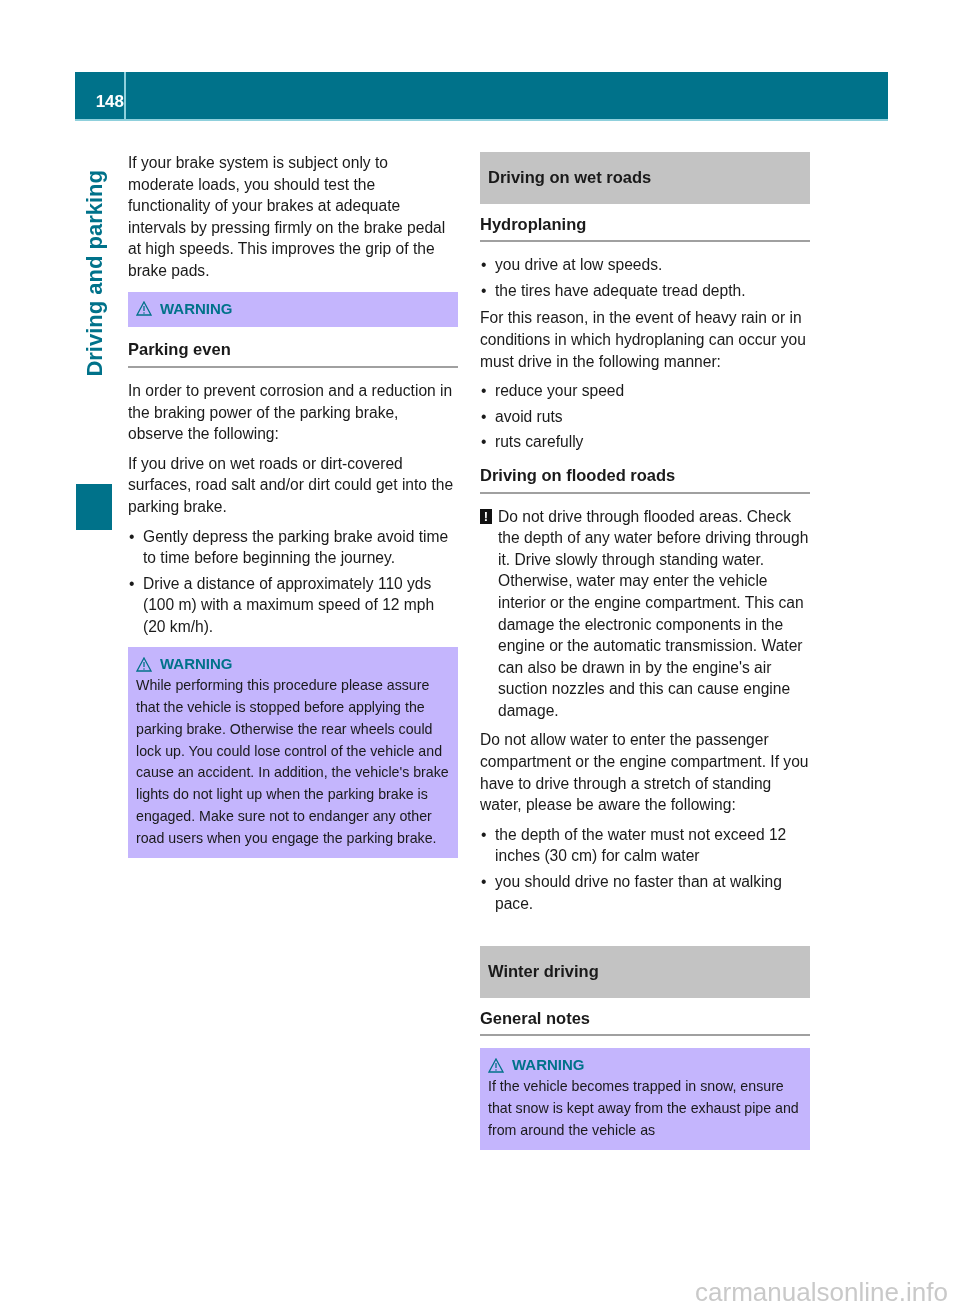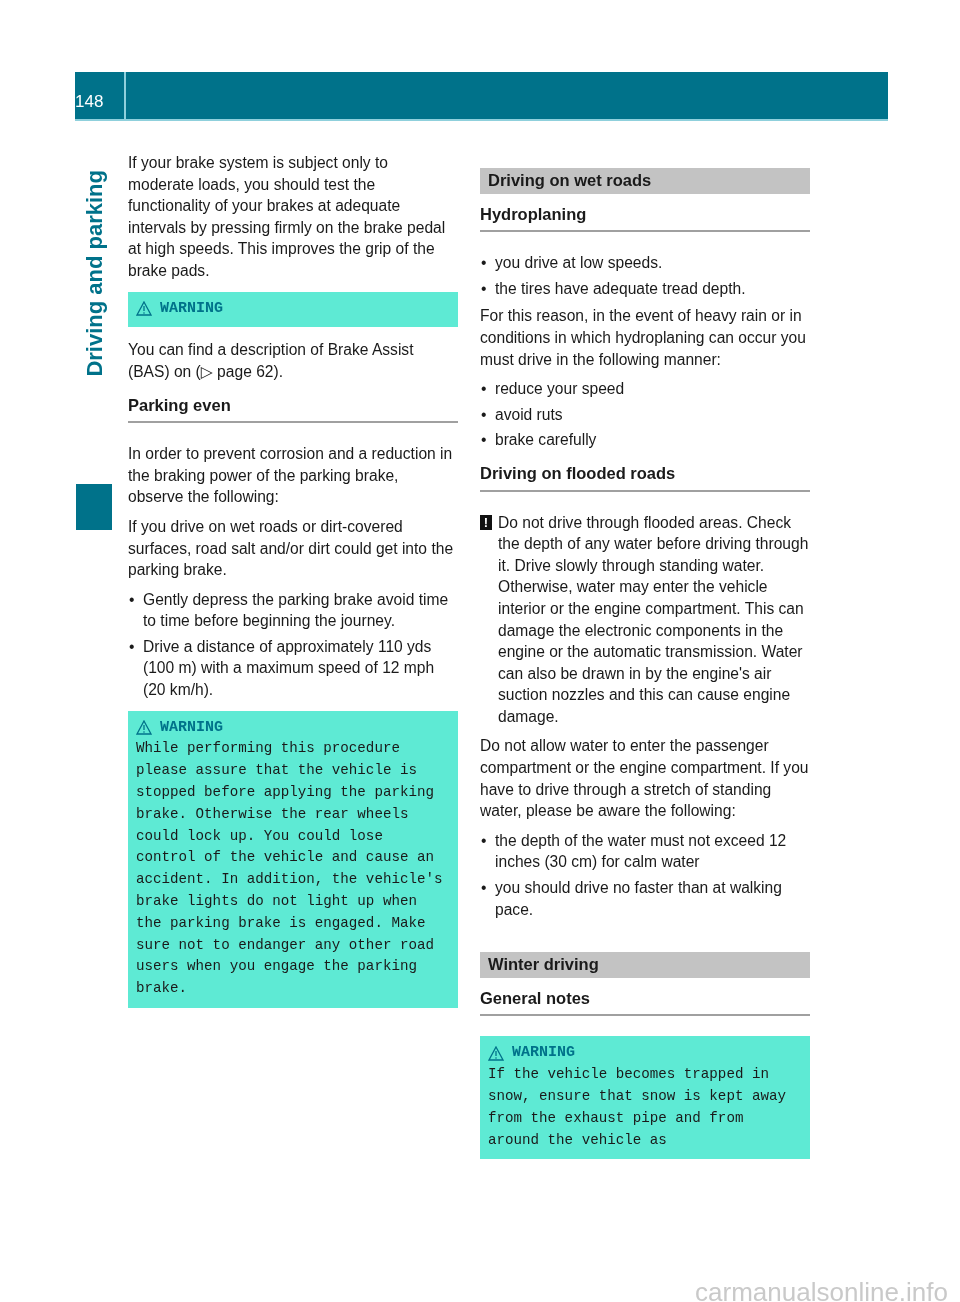--- a/index.html
+++ b/index.html
@@ -1,37 +1,37 @@
 <!DOCTYPE html>
 <html><head>
 <meta charset="utf-8">
 <style>
   html, body { margin:0; padding:0; background:#ffffff; }
   body { width:960px; height:1302px; position:relative; overflow:hidden;
          font-family:"Liberation Sans", "DejaVu Sans", sans-serif; color:#1a1a1a; }
   .header { position:absolute; left:75px; top:72px; width:813px; height:49px; background:#00728a;
             border-bottom:2px solid #8fd0dc; box-sizing:border-box; }
-  .page-num { position:absolute; left:0; top:0; width:51px; height:47px; color:#fff; font-weight:normal;
-              font-size:17px; line-height:60px; text-align:left; border-right:2px solid #8fd0dc; box-sizing:border-box; }
+  .page-num { position:absolute; left:0; top:0; width:51px; height:47px; color:#fff; font-weight:bold;
+              font-size:17px; line-height:60px; text-align:right; border-right:2px solid #8fd0dc; box-sizing:border-box; }
   .page-title { position:absolute; left:65px; top:0; height:47px; color:#fff; font-weight:bold; font-size:21px; line-height:60px; }
   .sidebar { position:absolute; left:78px; top:170px; width:34px; height:300px; }
   .sidebar-text { position:absolute; left:0; top:0; width:300px; height:34px; transform-origin:0 0;
                   transform:translate(0,300px) rotate(-90deg); color:#00728a; font-weight:bold; font-size:22px;
                   line-height:34px; text-align:right; white-space:nowrap; }
   .sidebar-block { position:absolute; left:76px; top:484px; width:36px; height:46px; background:#00728a; }
   .col { position:absolute; top:152px; width:330px; font-size:15.6px; line-height:21.6px; }
   .col.left { left:128px; }
   .col.right { left:480px; }
   p { margin:0 0 8px 0; }
-  .h-section { background:#c3c3c3; font-weight:bold; font-size:16.5px; padding:2px 8px; margin:16px 0 10px 0; }
-  .h-sub { font-weight:bold; font-size:16.5px; border-bottom:2px solid #a0a0a0; padding-bottom:5px; margin:12px 0 20px 0; }
+  .h-section { background:#c3c3c3; font-weight:bold; font-size:16.5px; padding:15px 8px; margin:0 0 10px 0; }
+  .h-sub { font-weight:bold; font-size:16.5px; border-bottom:2px solid #a0a0a0; padding-bottom:5px; margin:12px 0 12px 0; }
   ul { list-style:none; margin:0 0 6px 0; padding:0; }
   li { position:relative; padding-left:15px; margin-bottom:4px; }
   li .bullet { position:absolute; left:1px; top:0; }
-  .warn { background:#5eead4; padding:6px 8px 8px 8px; margin:10px 0 12px 0; font-size:14.2px; line-height:21.8px;font-family:Liberation Mono, monospace; }
+  .warn { background:#c4b5fd; padding:6px 8px 8px 8px; margin:10px 0 12px 0; font-size:14.2px; line-height:21.8px; }
   .warn-head { color:#00728a; font-weight:bold; font-size:15px; display:flex; align-items:center; gap:8px; }
   .warn-icon svg { display:block; }
   .note { position:relative; padding-left:18px; margin-bottom:8px; }
   .note-icon { position:absolute; left:0; top:3px; width:12px; height:15px; background:#111; color:#fff;
                font-weight:bold; font-size:13px; line-height:15px; text-align:center; }
   .footer { position:absolute; right:12px; bottom:-6px; color:#c9c9c9; font-size:26px; }
 </style>
 </head>
 <body>
 
@@ -51,21 +51,20 @@
       <span class="warn-icon">
         <svg width="16" height="15" viewBox="0 0 16 15">
             <path d="M8 1 L15 14 L1 14 Z" fill="none" stroke="#00728a" stroke-width="1.3"></path>
             <line x1="8" y1="5" x2="8" y2="10" stroke="#00728a" stroke-width="1.3"></line>
             <circle cx="8" cy="12" r="0.8" fill="#00728a"></circle>
           </svg>
       </span>
       <span>WARNING</span>
     </div>
   </div>
-  <p>You can find a description of Brake Assist (BAS) on (▷ page 62).</p>
   <div class="h-sub">Parking even</div>
   <p>In order to prevent corrosion and a reduction in the braking power of the parking brake, observe the following:</p>
   <p>If you drive on wet roads or dirt-covered surfaces, road salt and/or dirt could get into the parking brake.</p>
   <ul>
     <li><span class="bullet">•</span><span>Gently depress the parking brake avoid time to time before beginning the journey.</span></li>
     <li><span class="bullet">•</span><span>Drive a distance of approximately 110 yds (100 m) with a maximum speed of 12 mph (20 km/h).</span></li>
   </ul>
   <div class="warn">
     <div class="warn-head">
       <span class="warn-icon">
@@ -85,21 +84,21 @@
   <div class="h-section">Driving on wet roads</div>
   <div class="h-sub" style="margin-top:4px">Hydroplaning</div>
   <ul>
     <li><span class="bullet">•</span><span>you drive at low speeds.</span></li>
     <li><span class="bullet">•</span><span>the tires have adequate tread depth.</span></li>
   </ul>
   <p>For this reason, in the event of heavy rain or in conditions in which hydroplaning can occur you must drive in the following manner:</p>
   <ul>
     <li><span class="bullet">•</span><span>reduce your speed</span></li>
     <li><span class="bullet">•</span><span>avoid ruts</span></li>
-    <li><span class="bullet">•</span><span>brake carefully</span></li>
+    <li><span class="bullet">•</span><span>ruts carefully</span></li>
   </ul>
   <div class="h-sub">Driving on flooded roads</div>
   <div class="note">
     <span class="note-icon">!</span>
     <span>Do not drive through flooded areas. Check the depth of any water before driving through it. Drive slowly through standing water. Otherwise, water may enter the vehicle interior or the engine compartment. This can damage the electronic components in the engine or the automatic transmission. Water can also be drawn in by the engine's air suction nozzles and this can cause engine damage.</span>
   </div>
   <p>Do not allow water to enter the passenger compartment or the engine compartment. If you have to drive through a stretch of standing water, please be aware the following:</p>
   <ul>
     <li><span class="bullet">•</span><span>the depth of the water must not exceed 12 inches (30 cm) for calm water</span></li>
     <li><span class="bullet">•</span><span>you should drive no faster than at walking pace.</span></li>

